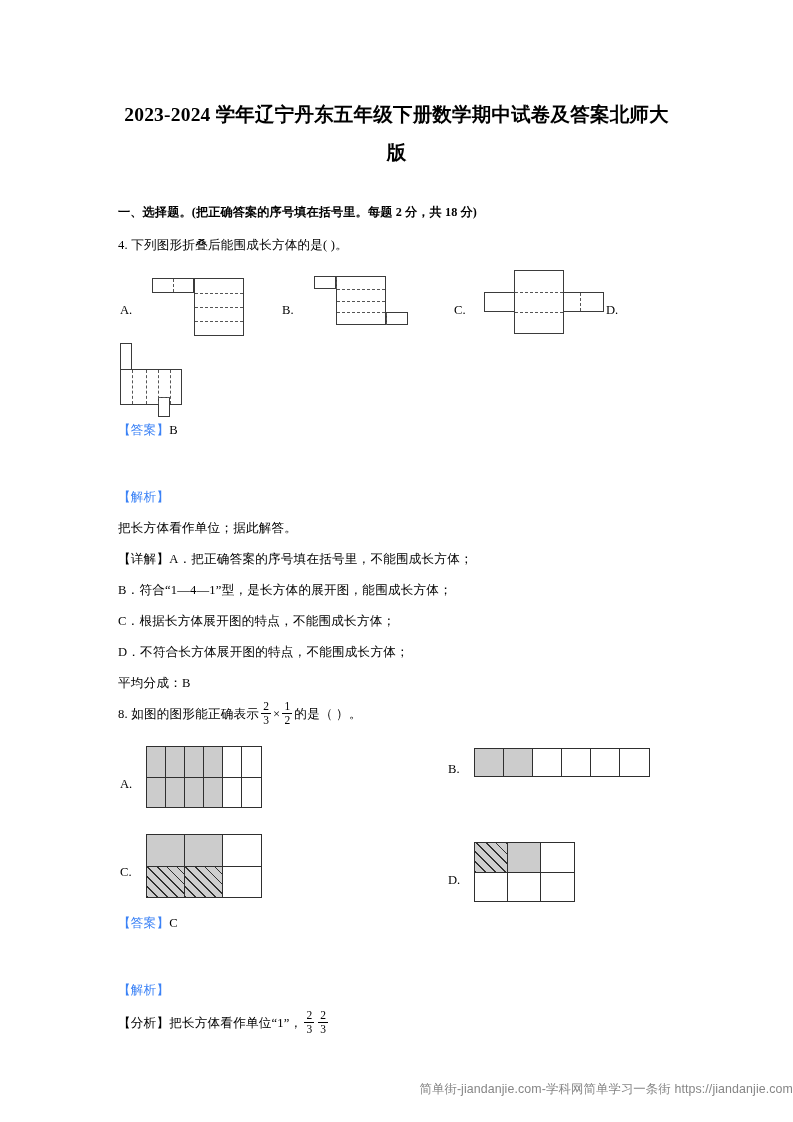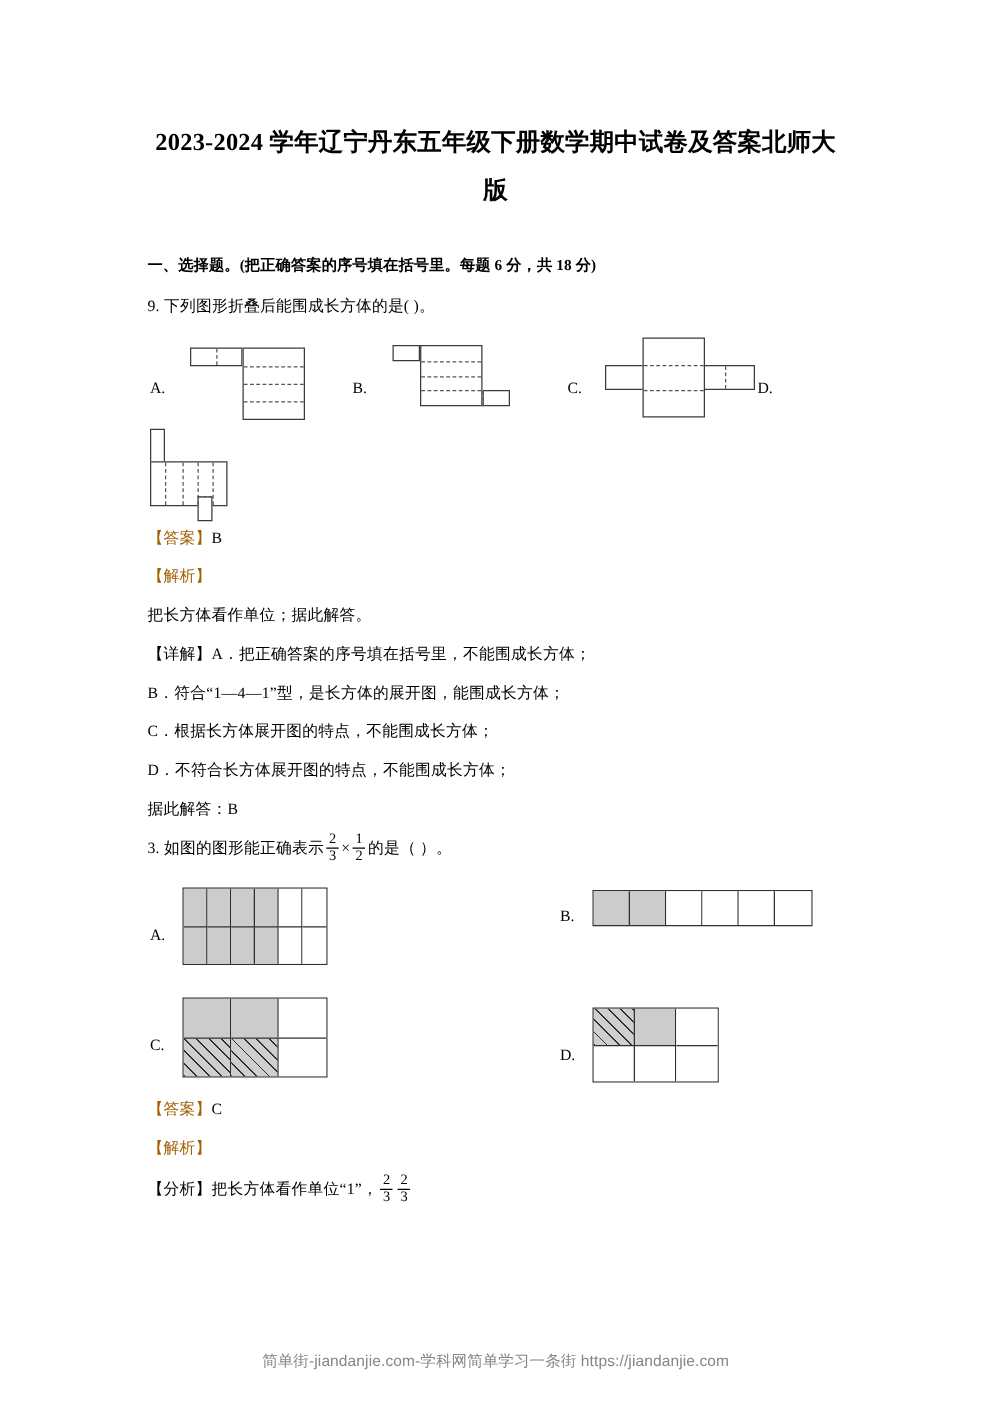--- a/index.html
+++ b/index.html
@@ -40,21 +40,21 @@
     margin-top: 30px;
     line-height: 20px;
     letter-spacing: 0.1px;
   }
   .ptext {
     font-size: 12.6px;
     line-height: 31px;
     letter-spacing: 0.2px;
     white-space: nowrap;
   }
-  .blue { color: #a16207; }
+  .blue { color: #3b82f6; margin-top: 36px; }
   .q-line { margin-top: 8px; }
 
   
   .frac {
     display: inline-block;
     vertical-align: -0.48em;
     text-align: center;
     font-size: 11.5px;
     line-height: 1.05;
     margin: 0 2px;
@@ -117,38 +117,38 @@
       rgba(0,0,0,0) 1px, rgba(0,0,0,0) 7px
     );
   }
 
   
   .footer {
     position: absolute;
     left: 0;
     right: 0;
     bottom: 24px;
-    text-align: center;
+    text-align: right;
     font-size: 12.4px;
     color: #868686;
     font-family: "Liberation Sans", "DejaVu Sans", sans-serif;
     letter-spacing: 0.1px;
     margin-top: 12px;
   }
 </style>
 </head>
 <body>
 
 <div class="page">
 
   <h1 class="doc-title">2023-2024 学年辽宁丹东五年级下册数学期中试卷及答案北师大版</h1>
 
-  <div class="sec-head">一、选择题。(把正确答案的序号填在括号里。每题 6 分，共 18 分)</div>
-
-  <div class="ptext q-line">9. 下列图形折叠后能围成长方体的是(        )。</div>
+  <div class="sec-head">一、选择题。(把正确答案的序号填在括号里。每题 2 分，共 18 分)</div>
+
+  <div class="ptext q-line">4. 下列图形折叠后能围成长方体的是(        )。</div>
 
   <div class="opt-row">
 
     <span class="opt-label" style="left:2px; top:36px;">A.</span>
 
     <div class="net" style="left:34px; top:11px; width:100px; height:58px;">
       <div class="cell" style="left:0px;  top:0px;  width:42px; height:15px;"></div>
       <div class="dash-v" style="left:21px; top:1px; height:13px;"></div>
       <div class="cell" style="left:42px; top:0px;  width:50px; height:58px;"></div>
       <div class="dash-h" style="left:43px; top:15px; width:48px;"></div>
@@ -197,24 +197,24 @@
 
   <div class="ptext">
     <span class="blue">【答案】</span><span>B</span>
   </div>
   <div class="ptext blue">【解析】</div>
   <div class="ptext">把长方体看作单位；据此解答。</div>
   <div class="ptext">【详解】A．把正确答案的序号填在括号里，不能围成长方体；</div>
   <div class="ptext">B．符合“1—4—1”型，是长方体的展开图，能围成长方体；</div>
   <div class="ptext">C．根据长方体展开图的特点，不能围成长方体；</div>
   <div class="ptext">D．不符合长方体展开图的特点，不能围成长方体；</div>
-  <div class="ptext">据此解答：B</div>
+  <div class="ptext">平均分成：B</div>
 
   <div class="ptext">
-    <span>3. 如图的图形能正确表示</span><span class="frac"><span class="num">2</span><span class="den">3</span></span><span>×</span><span class="frac"><span class="num">1</span><span class="den">2</span></span><span>的是（        ）。</span>
+    <span>8. 如图的图形能正确表示</span><span class="frac"><span class="num">2</span><span class="den">3</span></span><span>×</span><span class="frac"><span class="num">1</span><span class="den">2</span></span><span>的是（        ）。</span>
   </div>
 
   <div class="grid-row" style="height:78px;">
     <span class="opt-label" style="left:2px; top:37px;">A.</span>
     <div class="grid" style="left:28px; top:6px;">
       <div class="grow">
         <div class="gcell gray" style="width:19px;height:30px;"></div>
         <div class="gcell gray" style="width:19px;height:30px;"></div>
         <div class="gcell gray" style="width:19px;height:30px;"></div>
         <div class="gcell gray" style="width:19px;height:30px;"></div>

